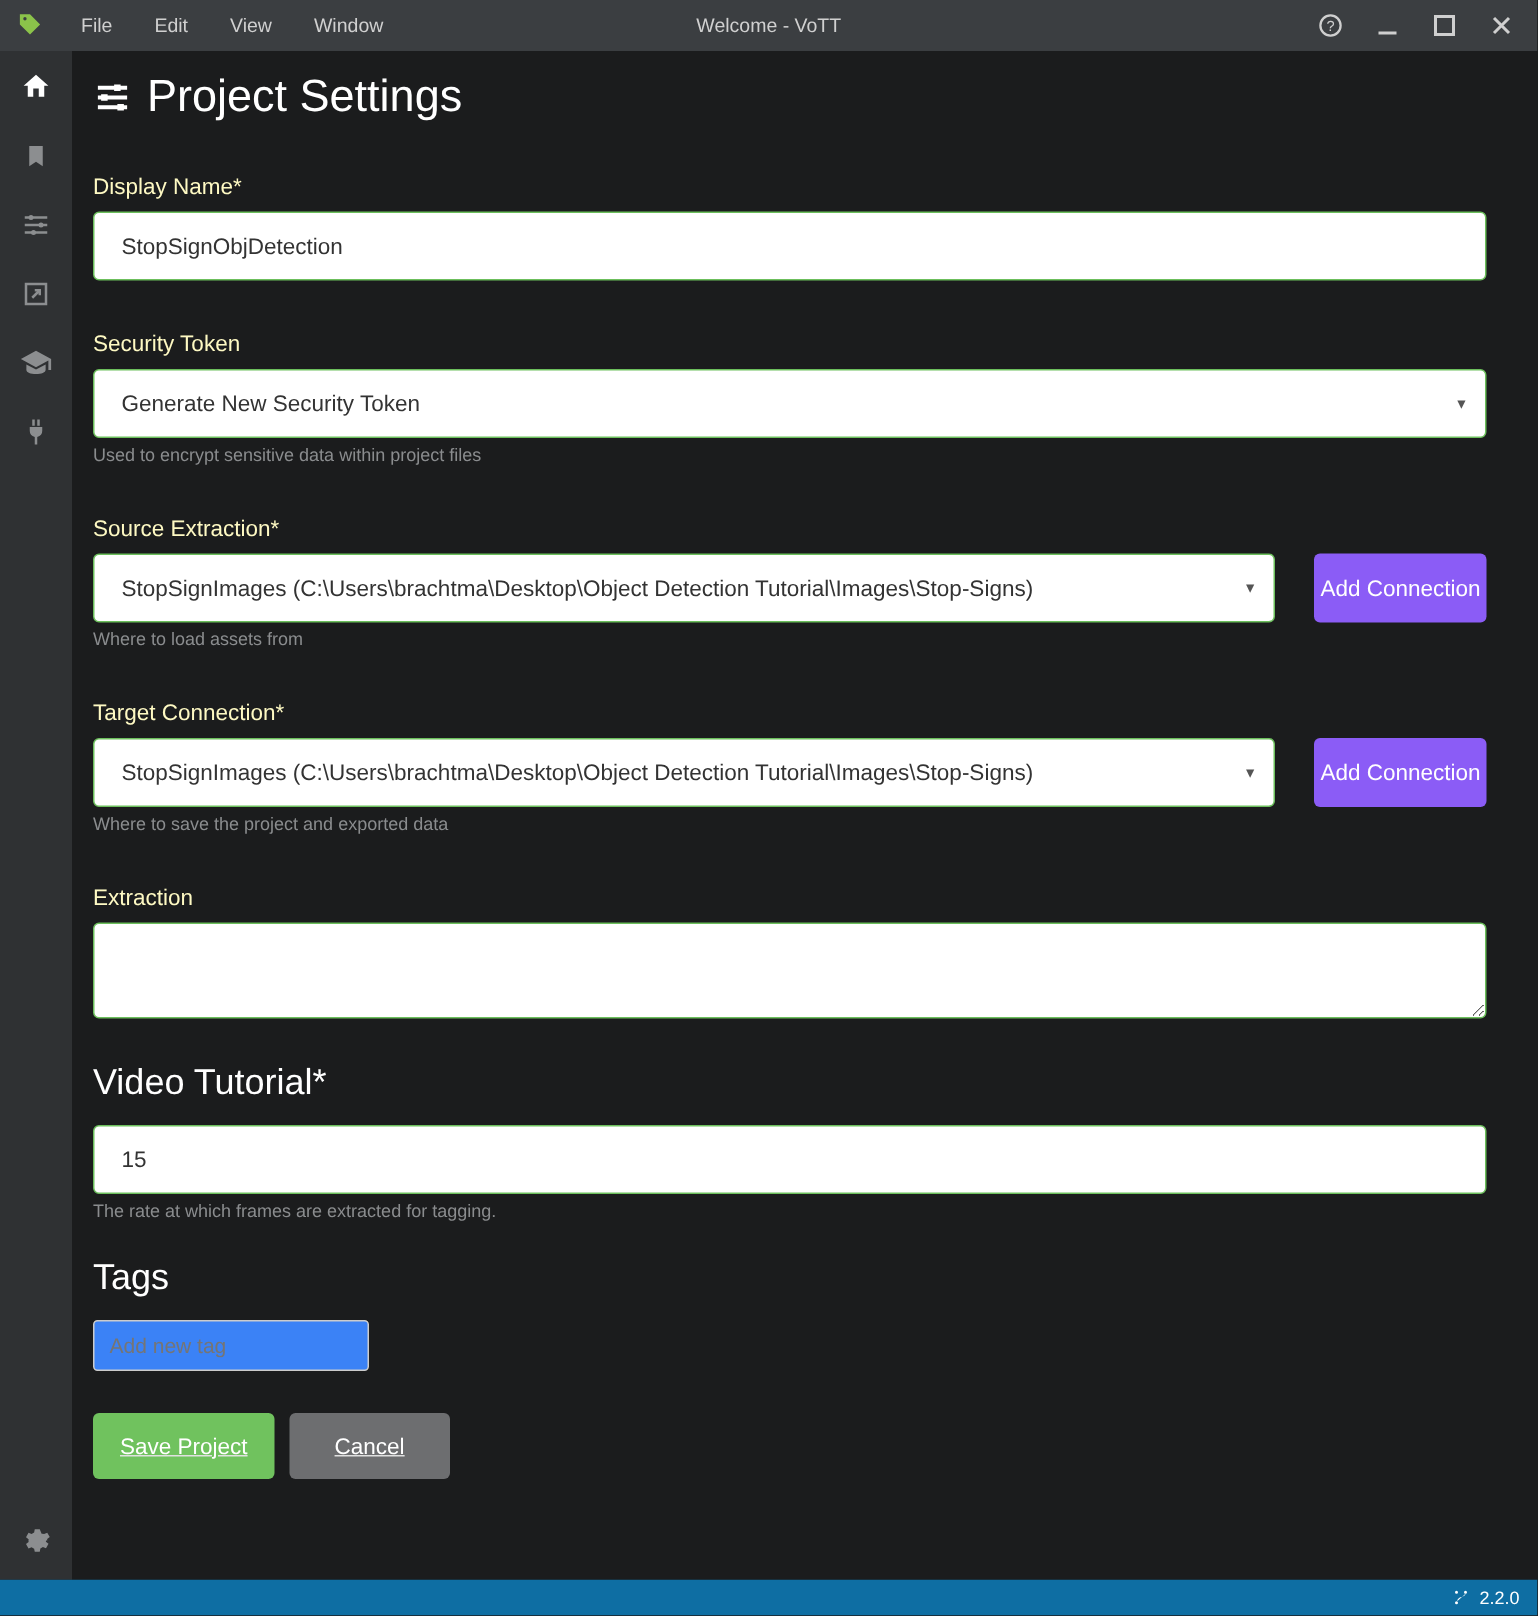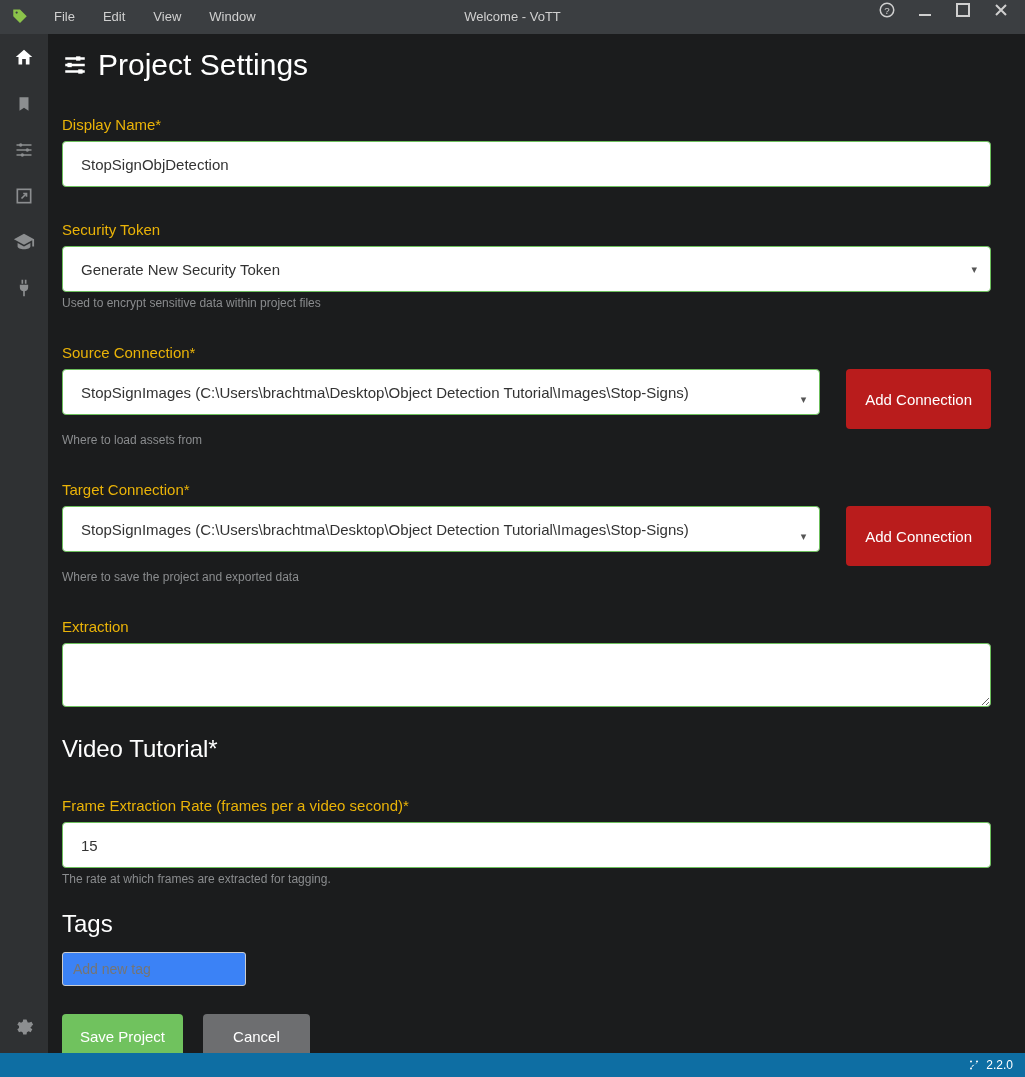--- a/index.html
+++ b/index.html
@@ -9,21 +9,21 @@
     background: #1b1c1d;
     font-family: "Segoe UI", Tahoma, Geneva, sans-serif;
     color: #e0e0e0;
     overflow: hidden;
   }
   
   .titlebar {
     height: 34px;
     background: #3b3e41;
     display: flex;
-    align-items: flex-start;
+    align-items: center;
     position: relative;
     font-size: 13px;
     color: #d0d0d0;
   }
   .titlebar .logo {
     width: 40px; height: 34px;
     display:flex;align-items:center;justify-content:center;
   }
   .titlebar .menu { display:flex; gap:0; }
   .titlebar .menu-item { padding:0 14px; line-height:34px; cursor:pointer; }
@@ -70,21 +70,21 @@
     background:#1b1c1d;
   }
   .page-title {
     display:flex; align-items:center; gap:10px;
     font-size:30px; font-weight:400; color:#ffffff;
     margin-bottom:18px;
   }
   .page-title svg { flex-shrink:0; }
 
   .field-group { margin-bottom:18px; }
-  .field-label { font-size:15px; color:#eab308; margin-bottom:8px; display:block;margin-top:34px; }
+  .field-label { font-size:15px; color:#fef9c3; margin-bottom:8px; display:block;margin-top:34px; }
   .hint { font-size:12px; color:#8a8c8e; margin-top:4px; }
 
   .text-input, .select-input {
     width:100%;
     height:46px;
     background:#ffffff;
     border:1px solid #6cbf5c;
     border-radius:4px;
     padding:0 18px;
     font-size:15px;
@@ -97,25 +97,25 @@
   .select-wrap { position:relative; }
   .select-wrap::after {
     content:"▾";
     position:absolute; right:14px; top:50%; transform:translateY(-50%);
     color:#555; font-size:11px; pointer-events:none;
   }
 
   .conn-row { display:flex; gap:26px; }
   .conn-row .select-wrap { flex:1; }
   .btn-add {
-    background:#b91c1c;
+    background:#8b5cf6;
     color:#fff;
     border:none;
-    padding:0 19px;
-    height:60px;
+    padding:0 4px;
+    height:46px;
     border-radius:4px;
     font-size:15px;
     cursor:pointer;
   }
 
   .textarea {
     width:100%;
     height:64px;
     background:#ffffff;
     border:1px solid #6cbf5c;
@@ -135,21 +135,21 @@
     width:184px;
     height:34px;
     background:#3b82f6;
     border:1px solid #ccc;
     border-radius:3px;
     padding:0 10px;
     font-size:14px;
     color:#333;
   }
 
-  .actions { display:flex; gap:20px; margin-top:28px; }
+  .actions { display:flex; gap:10px; margin-top:28px;text-decoration:underline; }
   .btn-save {
     background:#70c25e;
     color:#fff;
     border:none;
     padding:0 18px;
     height:44px;
     border-radius:4px;
     font-size:15px;
     cursor:pointer;
   }
@@ -282,21 +282,21 @@
       <label class="field-label">Security Token</label>
       <div class="select-wrap">
         <select class="select-input">
           <option>Generate New Security Token</option>
         </select>
       </div>
       <div class="hint">Used to encrypt sensitive data within project files</div>
     </div>
 
     <div class="field-group">
-      <label class="field-label">Source Connection*</label>
+      <label class="field-label">Source Extraction*</label>
       <div class="conn-row">
         <div class="select-wrap">
           <select class="select-input">
             <option>StopSignImages (C:\Users\brachtma\Desktop\Object Detection Tutorial\Images\Stop-Signs)</option>
           </select>
         </div>
         <button class="btn-add">Add Connection</button>
       </div>
       <div class="hint">Where to load assets from</div>
     </div>
@@ -315,21 +315,20 @@
     </div>
 
     <div class="field-group">
       <label class="field-label">Extraction</label>
       <textarea class="textarea" style=""></textarea>
     </div>
 
     <div class="section-heading">Video Tutorial*</div>
 
     <div class="field-group">
-      <label class="field-label">Frame Extraction Rate (frames per a video second)*</label>
       <input class="text-input" value="15" style="">
       <div class="hint">The rate at which frames are extracted for tagging.</div>
     </div>
 
     <div class="section-heading">Tags</div>
     <input class="tag-input" placeholder="Add new tag" style="">
 
     <div class="actions">
       <button class="btn-save">Save Project</button>
       <button class="btn-cancel">Cancel</button>

